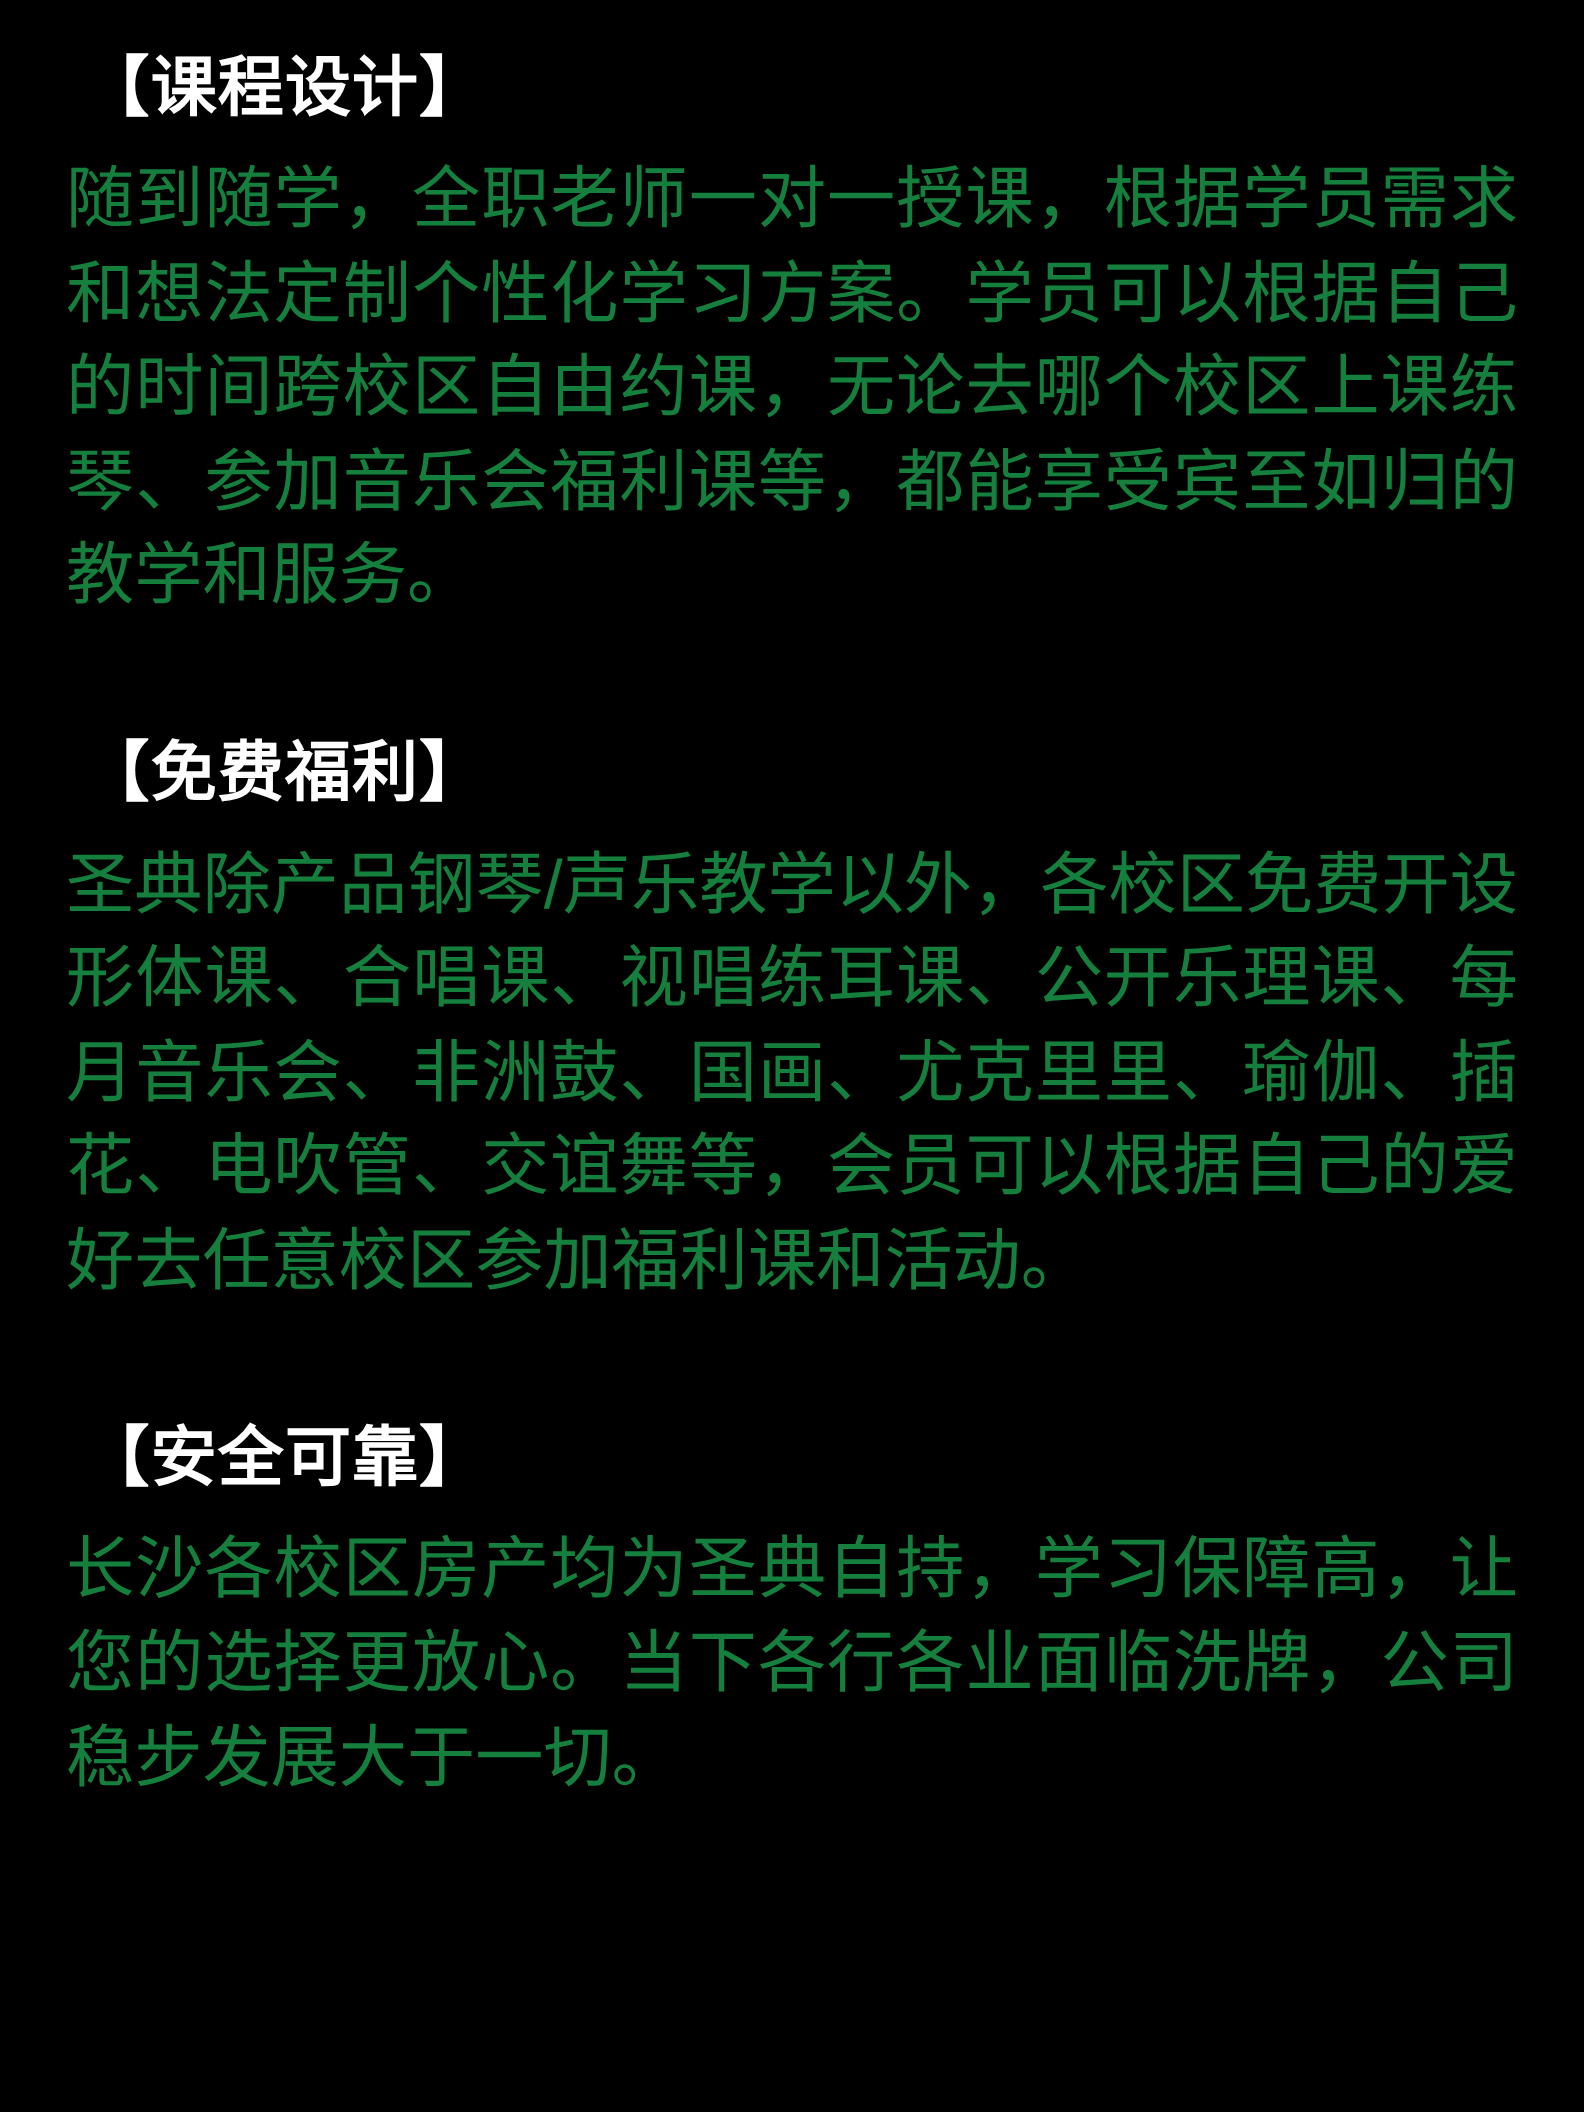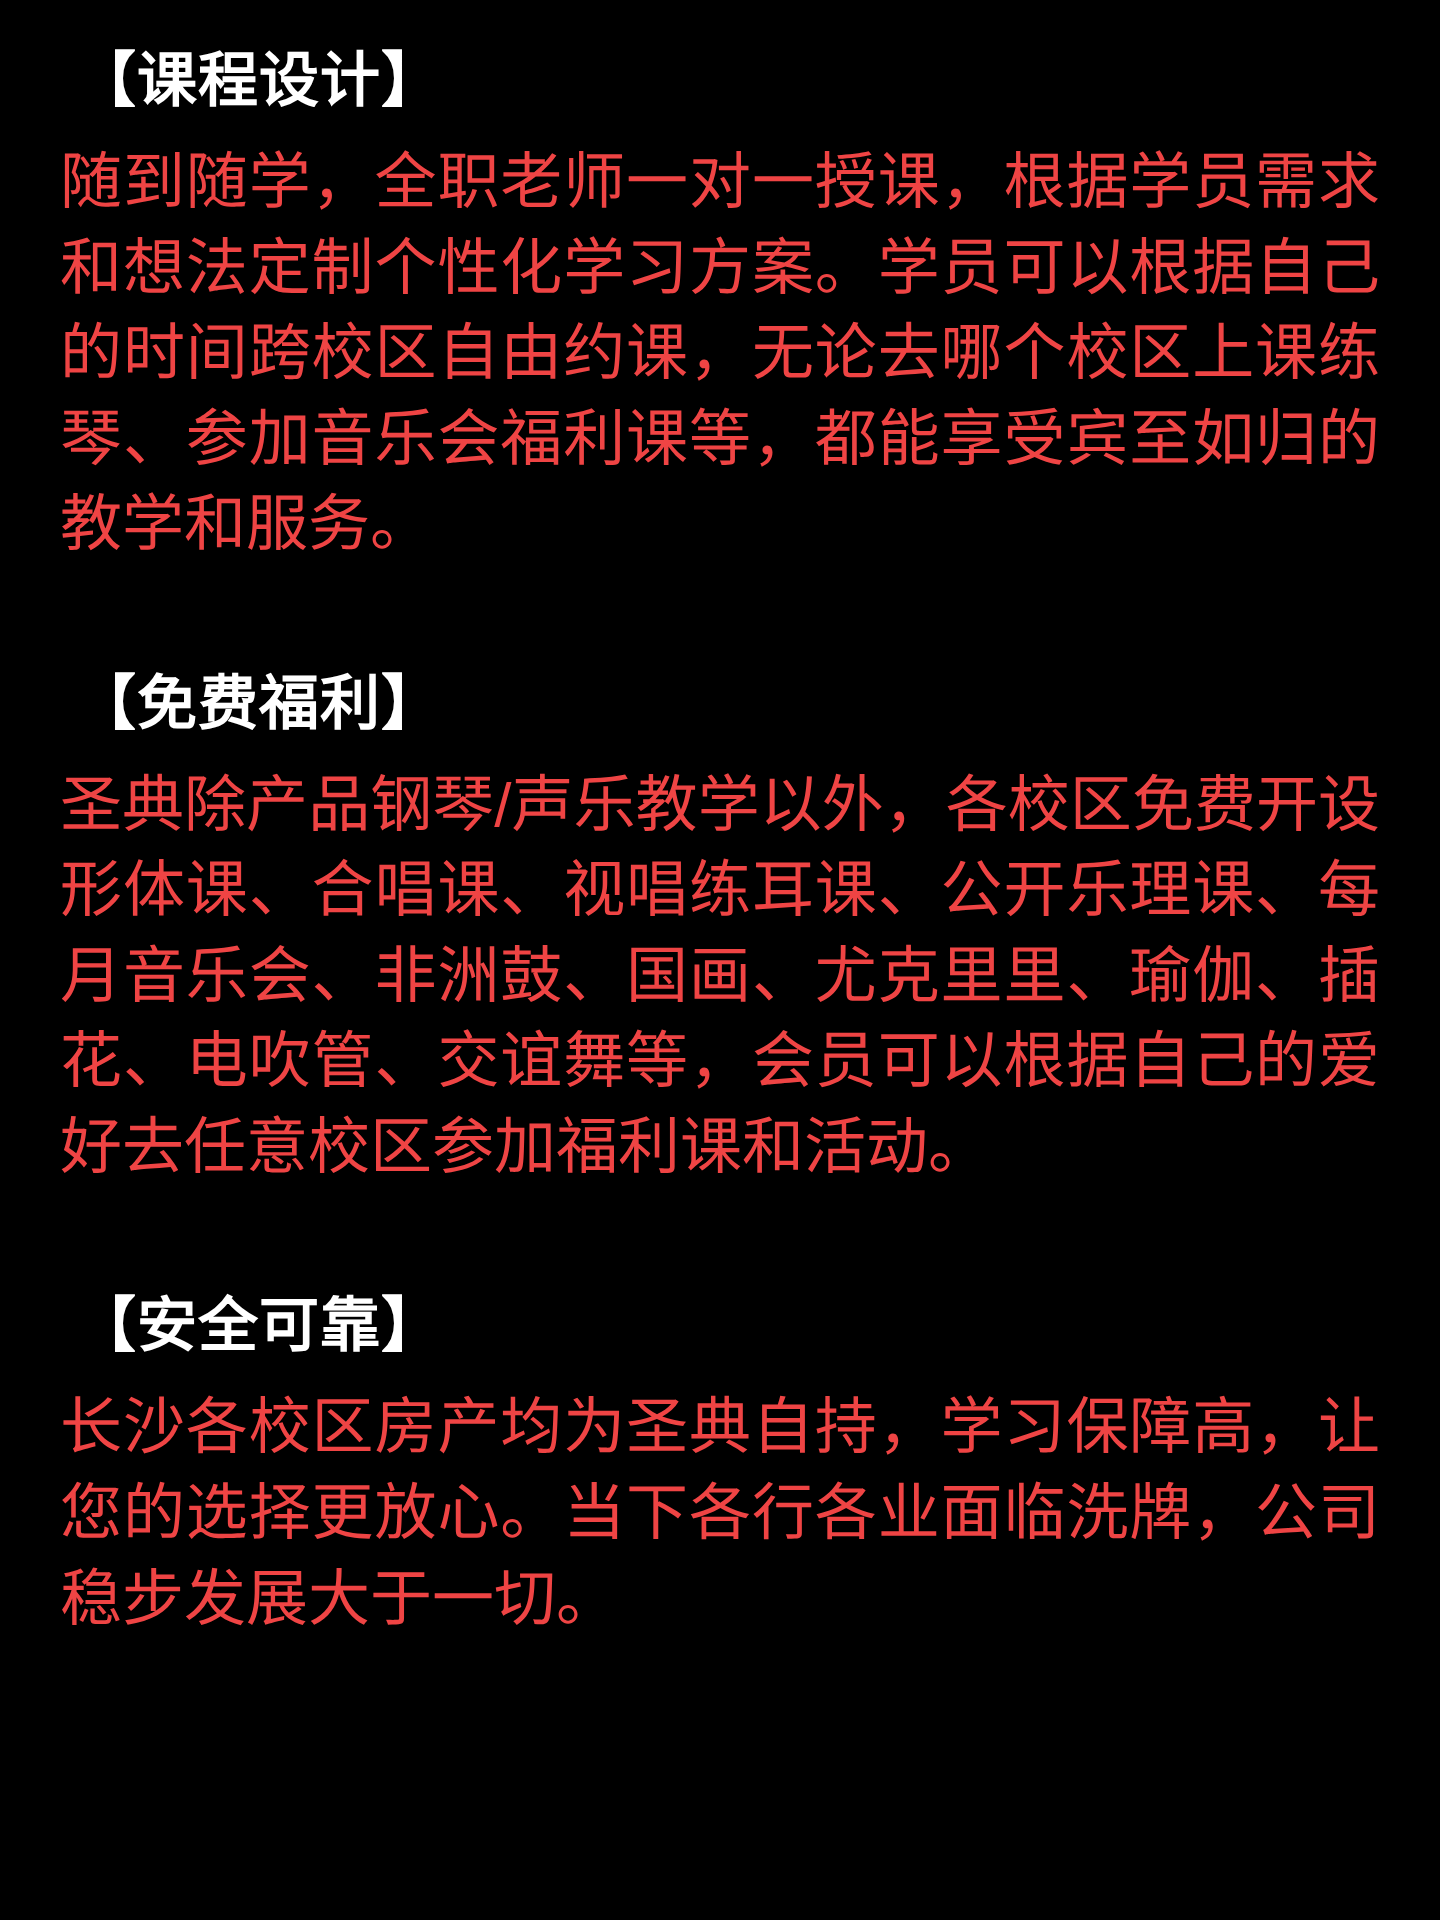--- a/index.html
+++ b/index.html
@@ -36,21 +36,21 @@
     color: #ffffff;
     margin: 0 0 18px 16px;
     white-space: nowrap;
   }
   .section-body {
     font-family: "Liberation Sans", "DejaVu Sans", sans-serif;
     font-weight: 500;
     font-size: 62px;
     line-height: 1.38;
     letter-spacing: 0px;
-    color: #ef4444;
+    color: #15803d;
     margin: 0;
     text-align: justify;
     text-justify: inter-character;
   }
 </style>
 </head>
 <body>
 
 <div class="page">
 

